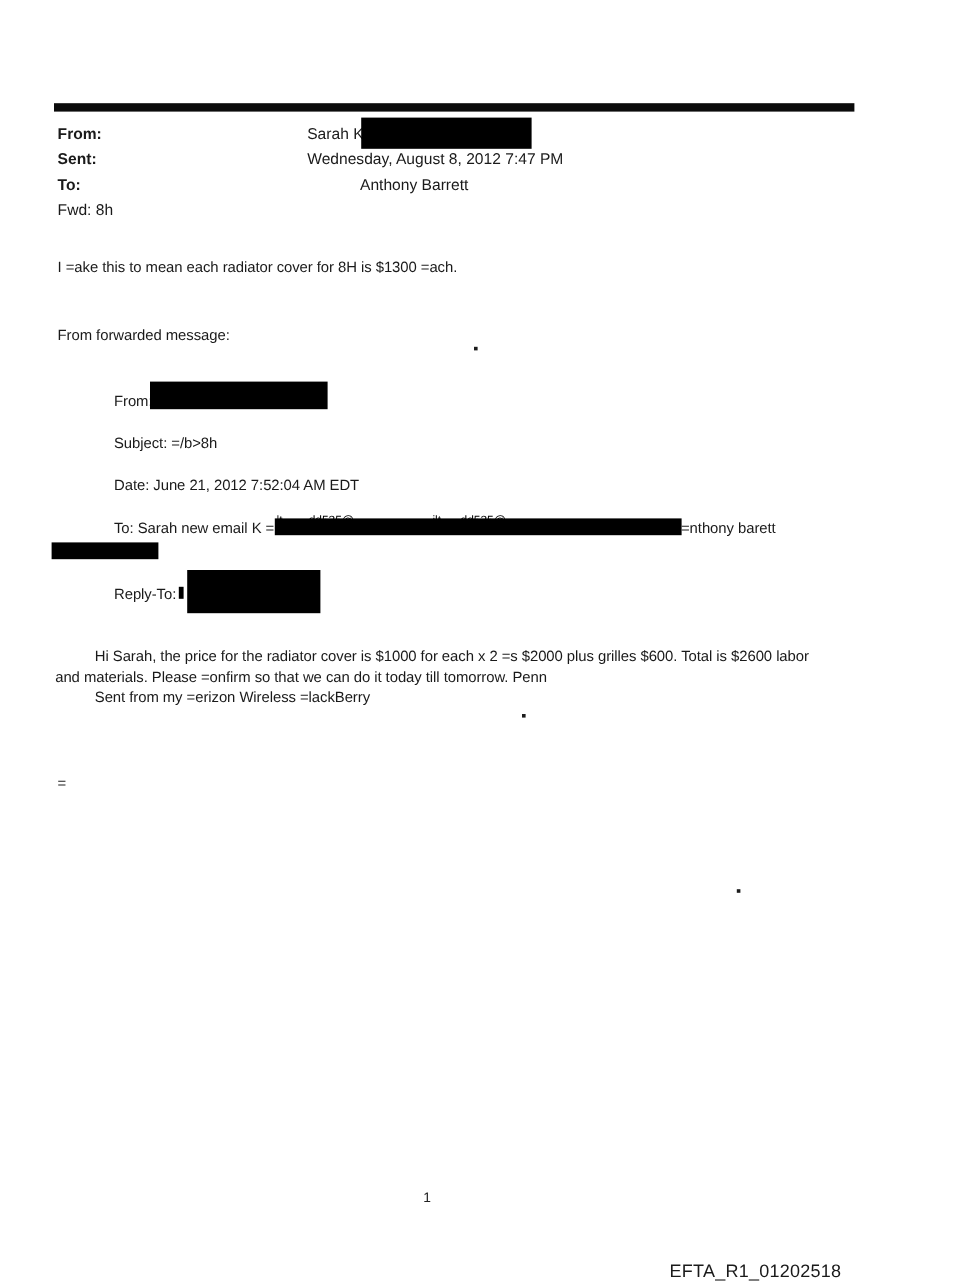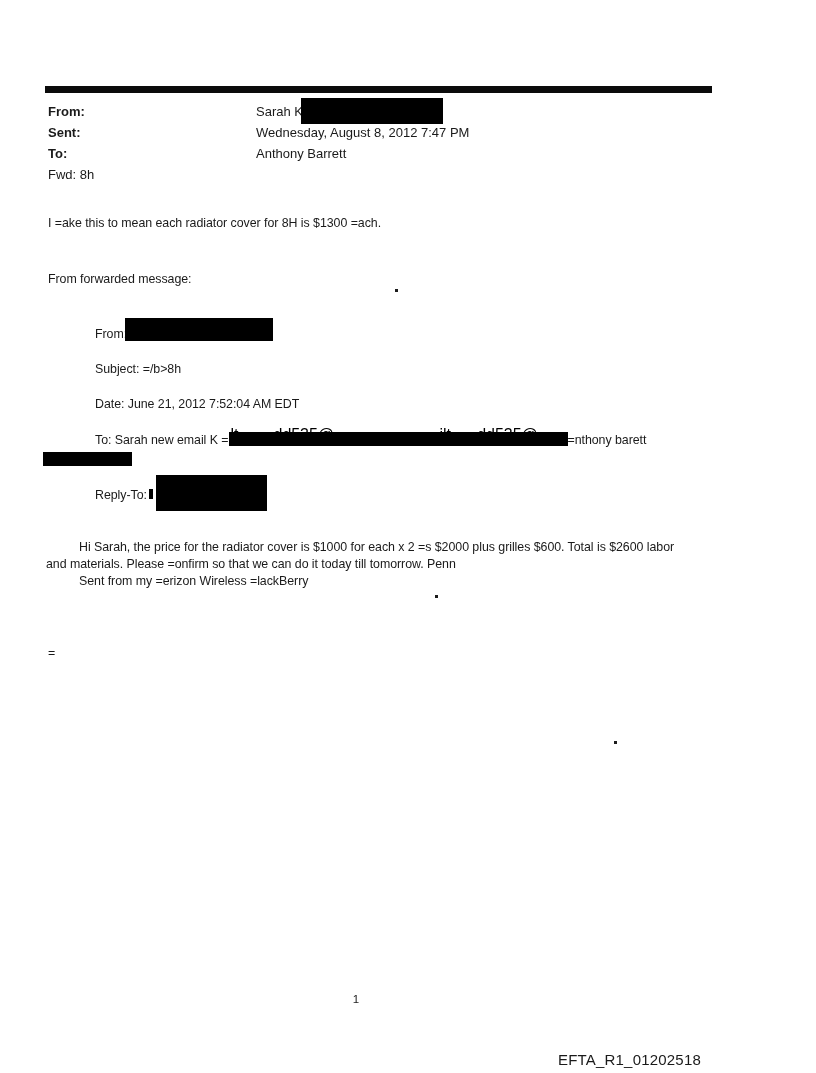--- a/index.html
+++ b/index.html
@@ -28,21 +28,21 @@
     background: #000000;
     vertical-align: -2px;
   }
   .peek {
     position: absolute;
     top: -4px;
     left: 2px;
     height: 9px;
     overflow: hidden;
     color: #000000;
-    font-size: 16px;
+    font-size: 10px;
     line-height: 13px;
     white-space: pre;
   }
   .sliver { background: #000000; }
   .dot { width: 3px; height: 3px; background: #1c1c1c; }
   .pagenum { left: 0; right: 0; text-align: center; font-size: 11.5px; color: #222; }
   .bates { font-size: 15px; color: #1a1a1a; letter-spacing: 0.2px; }
 </style>
 </head>
 <body>
@@ -53,21 +53,21 @@
 
   <div class="abs" style="left:48px; top:103px;">
     <div class="hdr-row" style="margin-bottom:4px;">
       <span class="hdr-label">From:</span>
       <span class="hdr-value">Sarah K</span>
     </div>
     <div class="hdr-row" style="margin-bottom:4px;">
       <span class="hdr-label">Sent:</span>
       <span class="hdr-value">Wednesday, August 8, 2012 7:47 PM</span>
     </div>
-    <div class="hdr-row" style="margin-bottom:4px;">
+    <div class="hdr-row" style="margin-bottom:4px;gap:44px;">
       <span class="hdr-label">To:</span>
       <span class="hdr-value">Anthony Barrett</span>
     </div>
     <div class="hdr-row">
       <span class="hdr-value">Fwd: 8h</span>
     </div>
   </div>
 
   <div class="abs redact" style="left:301px; top:98px; width:142px; height:26px;"></div>
 

